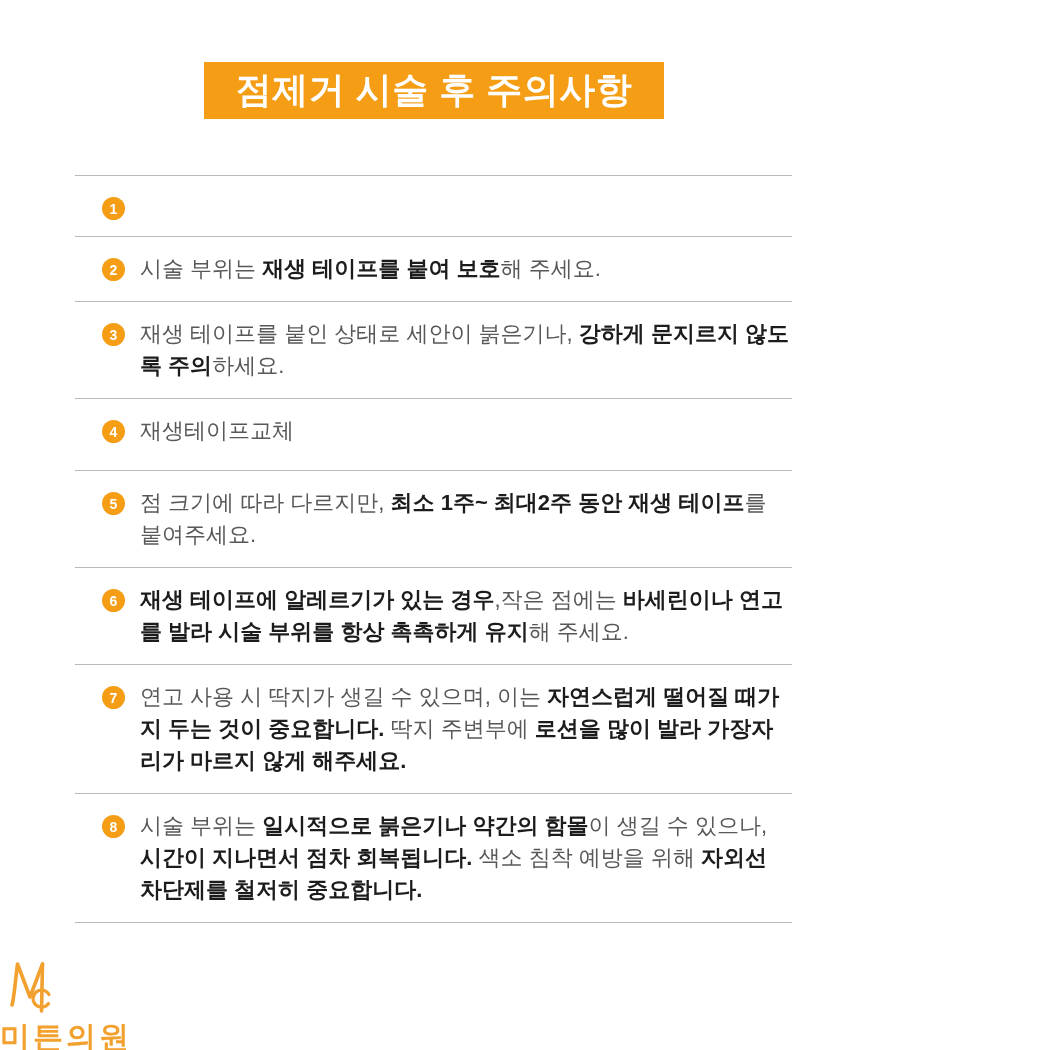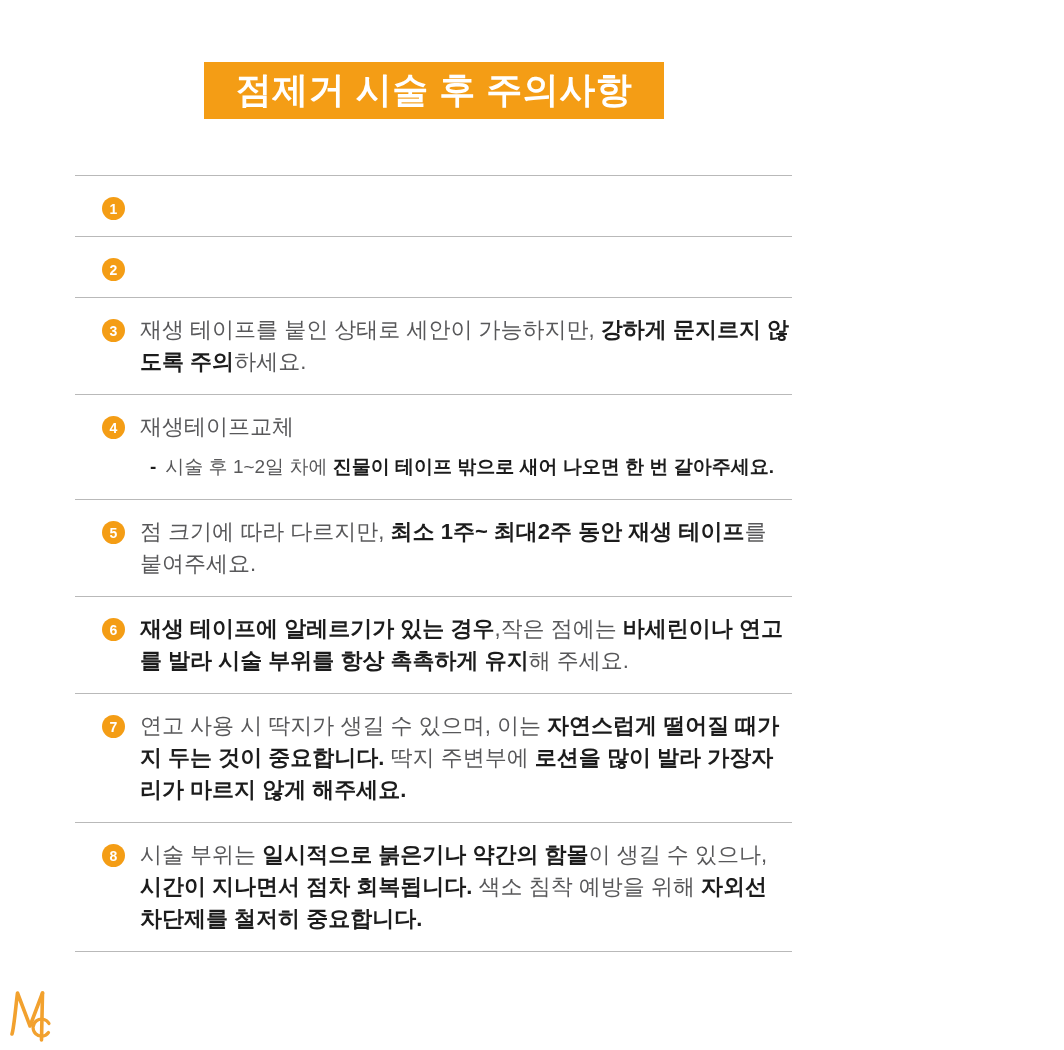--- a/index.html
+++ b/index.html
@@ -75,37 +75,39 @@
 
   <div class="list">
       <div class="row">
         <div class="item-inner">
           <div class="badge">1</div>
         </div>
       </div>
       <div class="row">
         <div class="item-inner">
           <div class="badge">2</div>
+          <div class="item-body">
+            <div class="item-text"><span class="r">시술 부위는 </span><span class="b">재생 테이프를 붙여 보호</span><span class="r">해 주세요.</span></div>
+          </div>
         </div>
       </div>
       <div class="row">
         <div class="item-inner">
           <div class="badge">3</div>
           <div class="item-body">
-            <div class="item-text"><span class="r">재생 테이프를 붙인 상태로 세안이 가능하지만, </span><span class="b">강하게 문지르지 않도록 주의</span><span class="r">하세요.</span></div>
+            <div class="item-text"><span class="r">재생 테이프를 붙인 상태로 세안이 붉은기나, </span><span class="b">강하게 문지르지 않도록 주의</span><span class="r">하세요.</span></div>
           </div>
         </div>
       </div>
       <div class="row">
         <div class="item-inner">
           <div class="badge">4</div>
           <div class="item-body">
             <div class="item-text"><span class="r">재생테이프교체</span></div>
             <div class="sub-lines">
-              <div class="sub-line"><span class="dash">-</span><span class="r">시술 후 1~2일 차에 </span><span class="b">진물이 테이프 밖으로 새어 나오면 한 번 갈아주세요.</span></div>
             </div>
           </div>
         </div>
       </div>
       <div class="row">
         <div class="item-inner">
           <div class="badge">5</div>
           <div class="item-body">
             <div class="item-text"><span class="r">점 크기에 따라 다르지만, </span><span class="b">최소 1주~ 최대2주 동안 재생 테이프</span><span class="r">를 붙여주세요.</span></div>
           </div>

